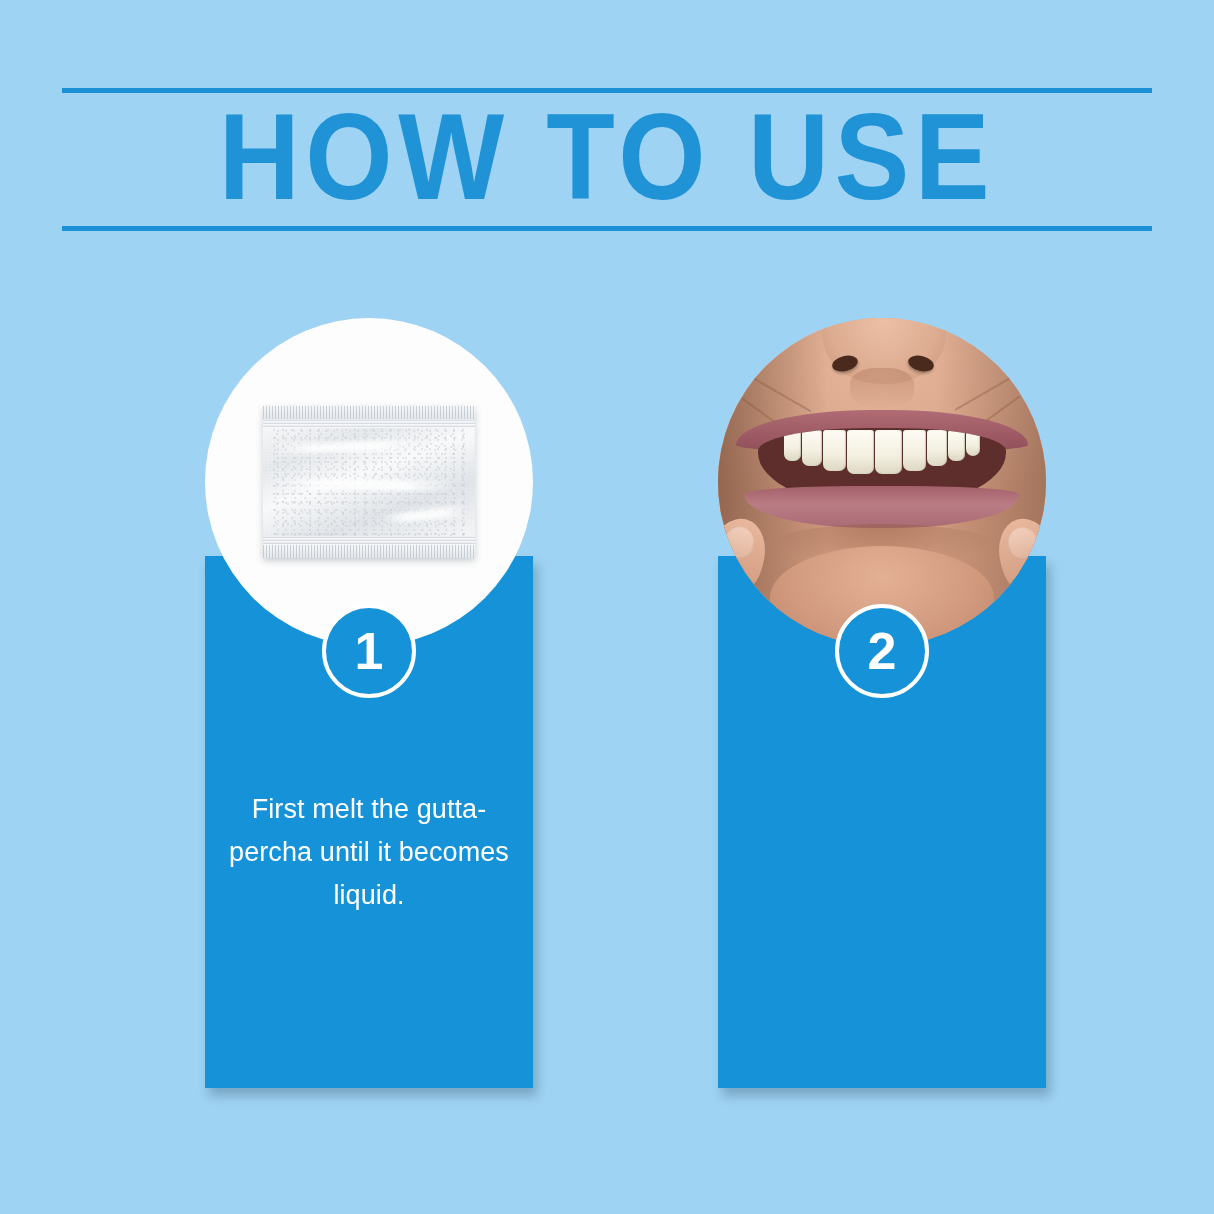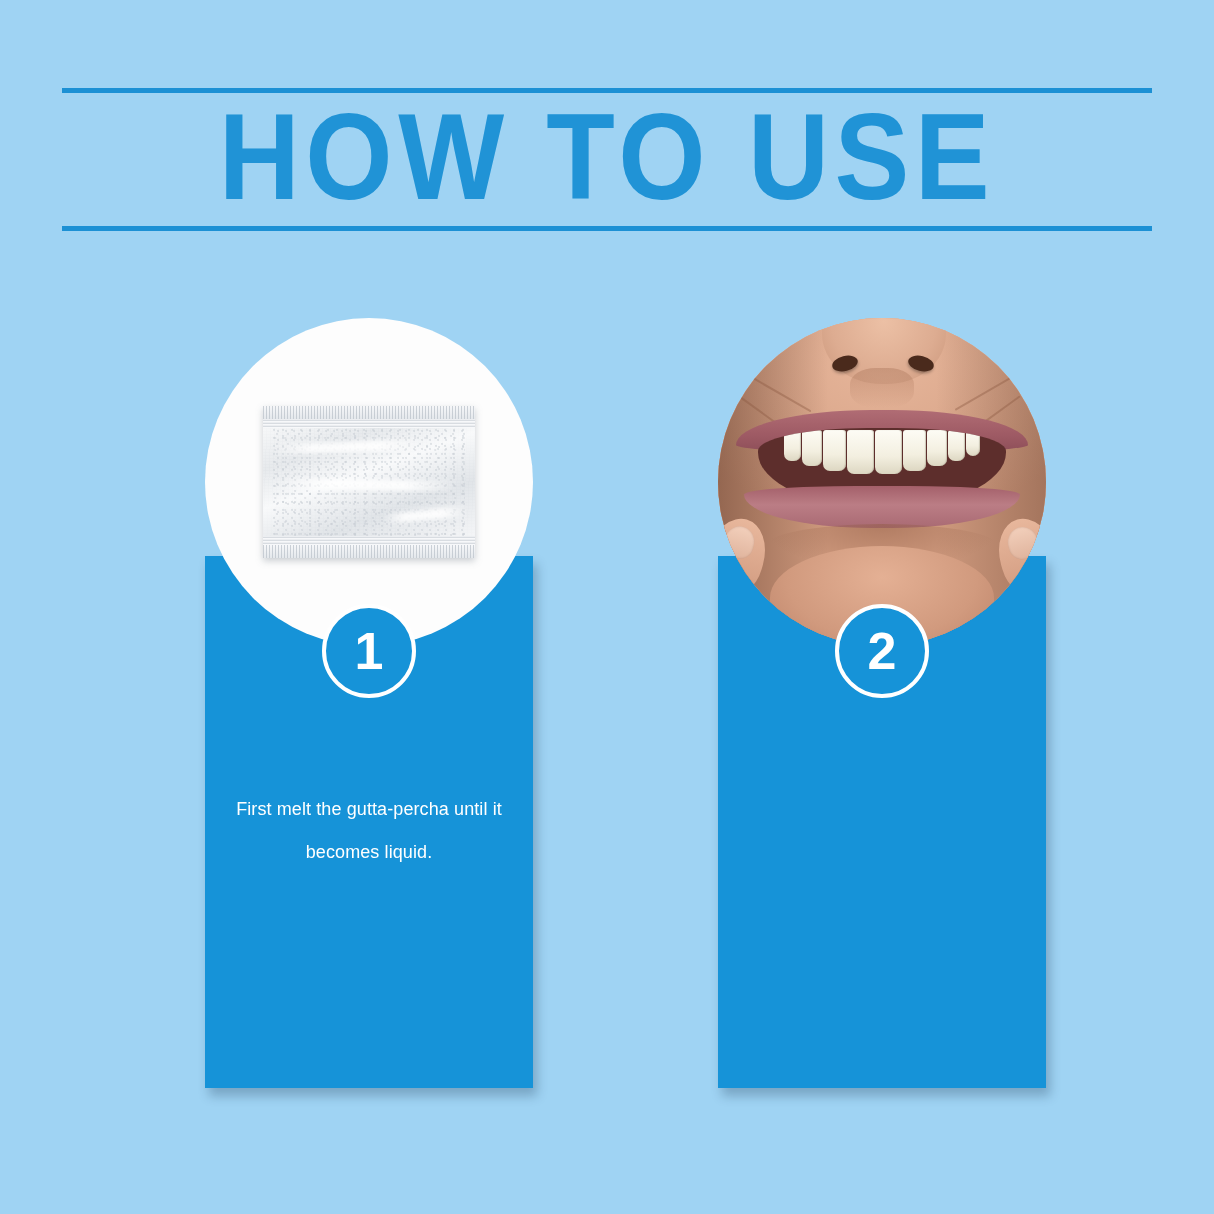--- a/index.html
+++ b/index.html
@@ -259,21 +259,21 @@
     text-align: center;
     user-select: none;
   }
 
   .card-caption {
     position: absolute;
     left: 22px;
     top: 470px;
     width: 284px;
     color: #ffffff;
-    font-size: 18px;
+    font-size: 27px;
     line-height: 43px;
     text-align: center;
     letter-spacing: 0.1px;
   }
 </style>
 </head>
 <body>
 
 <div id="header-block">
   <div class="rule" id="rule-top"></div>

